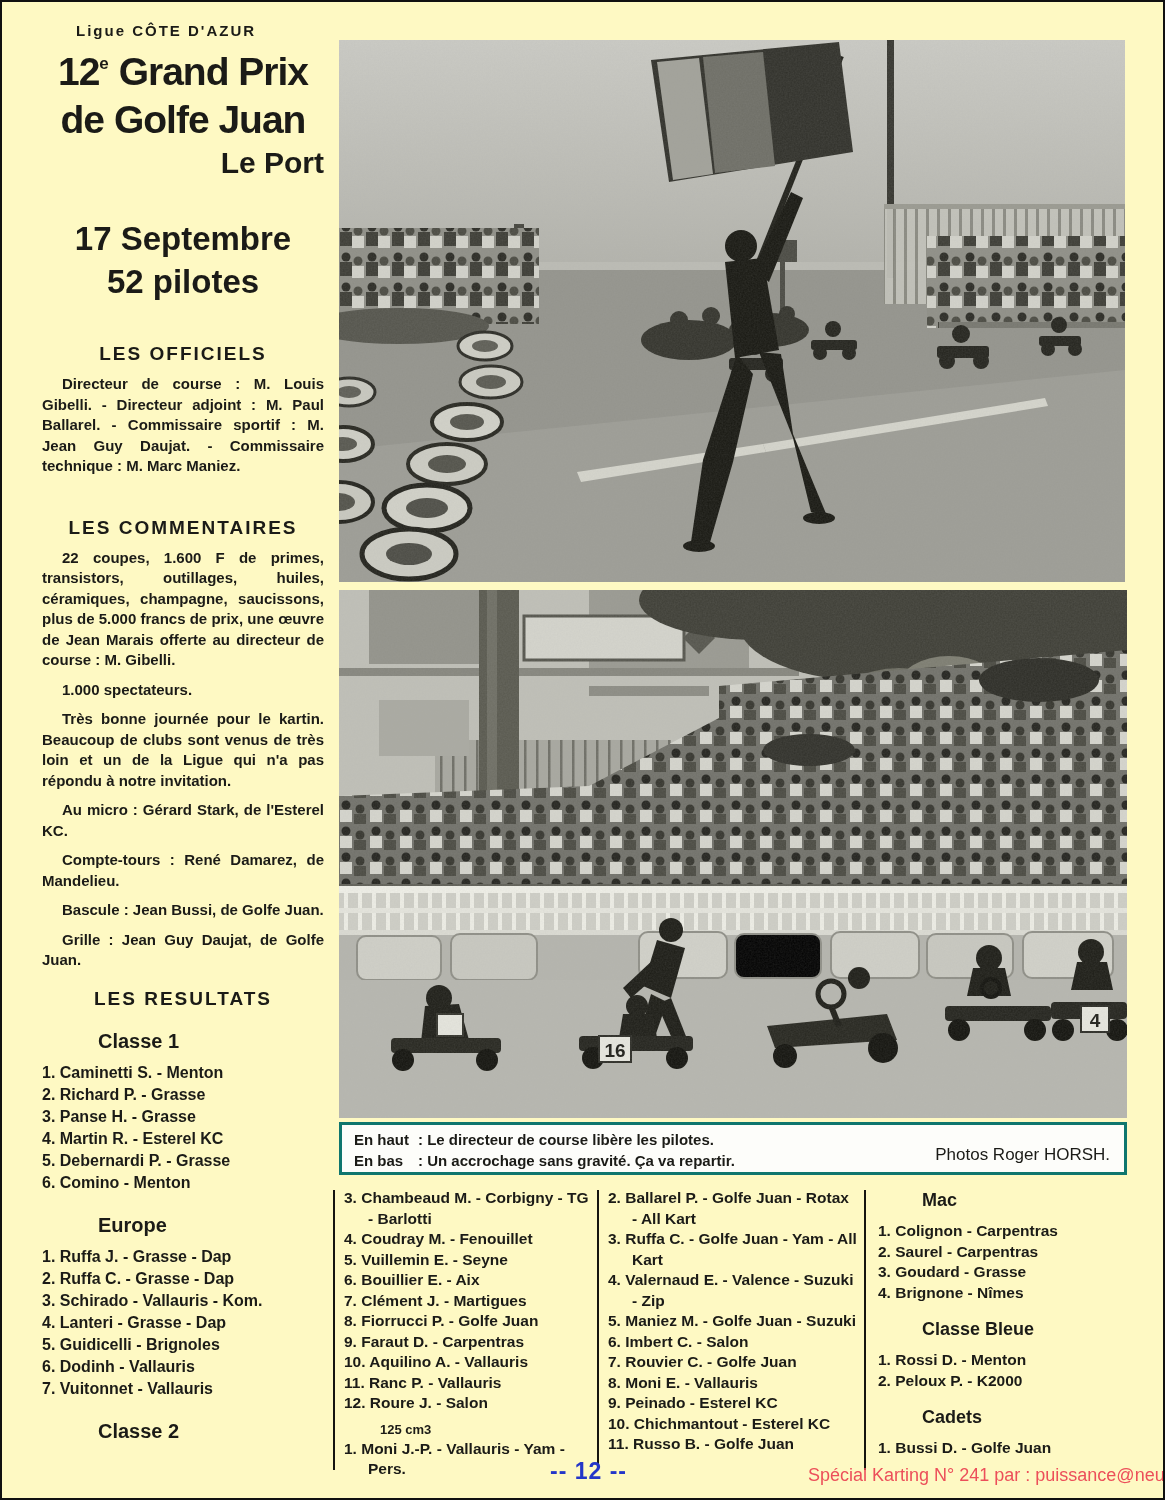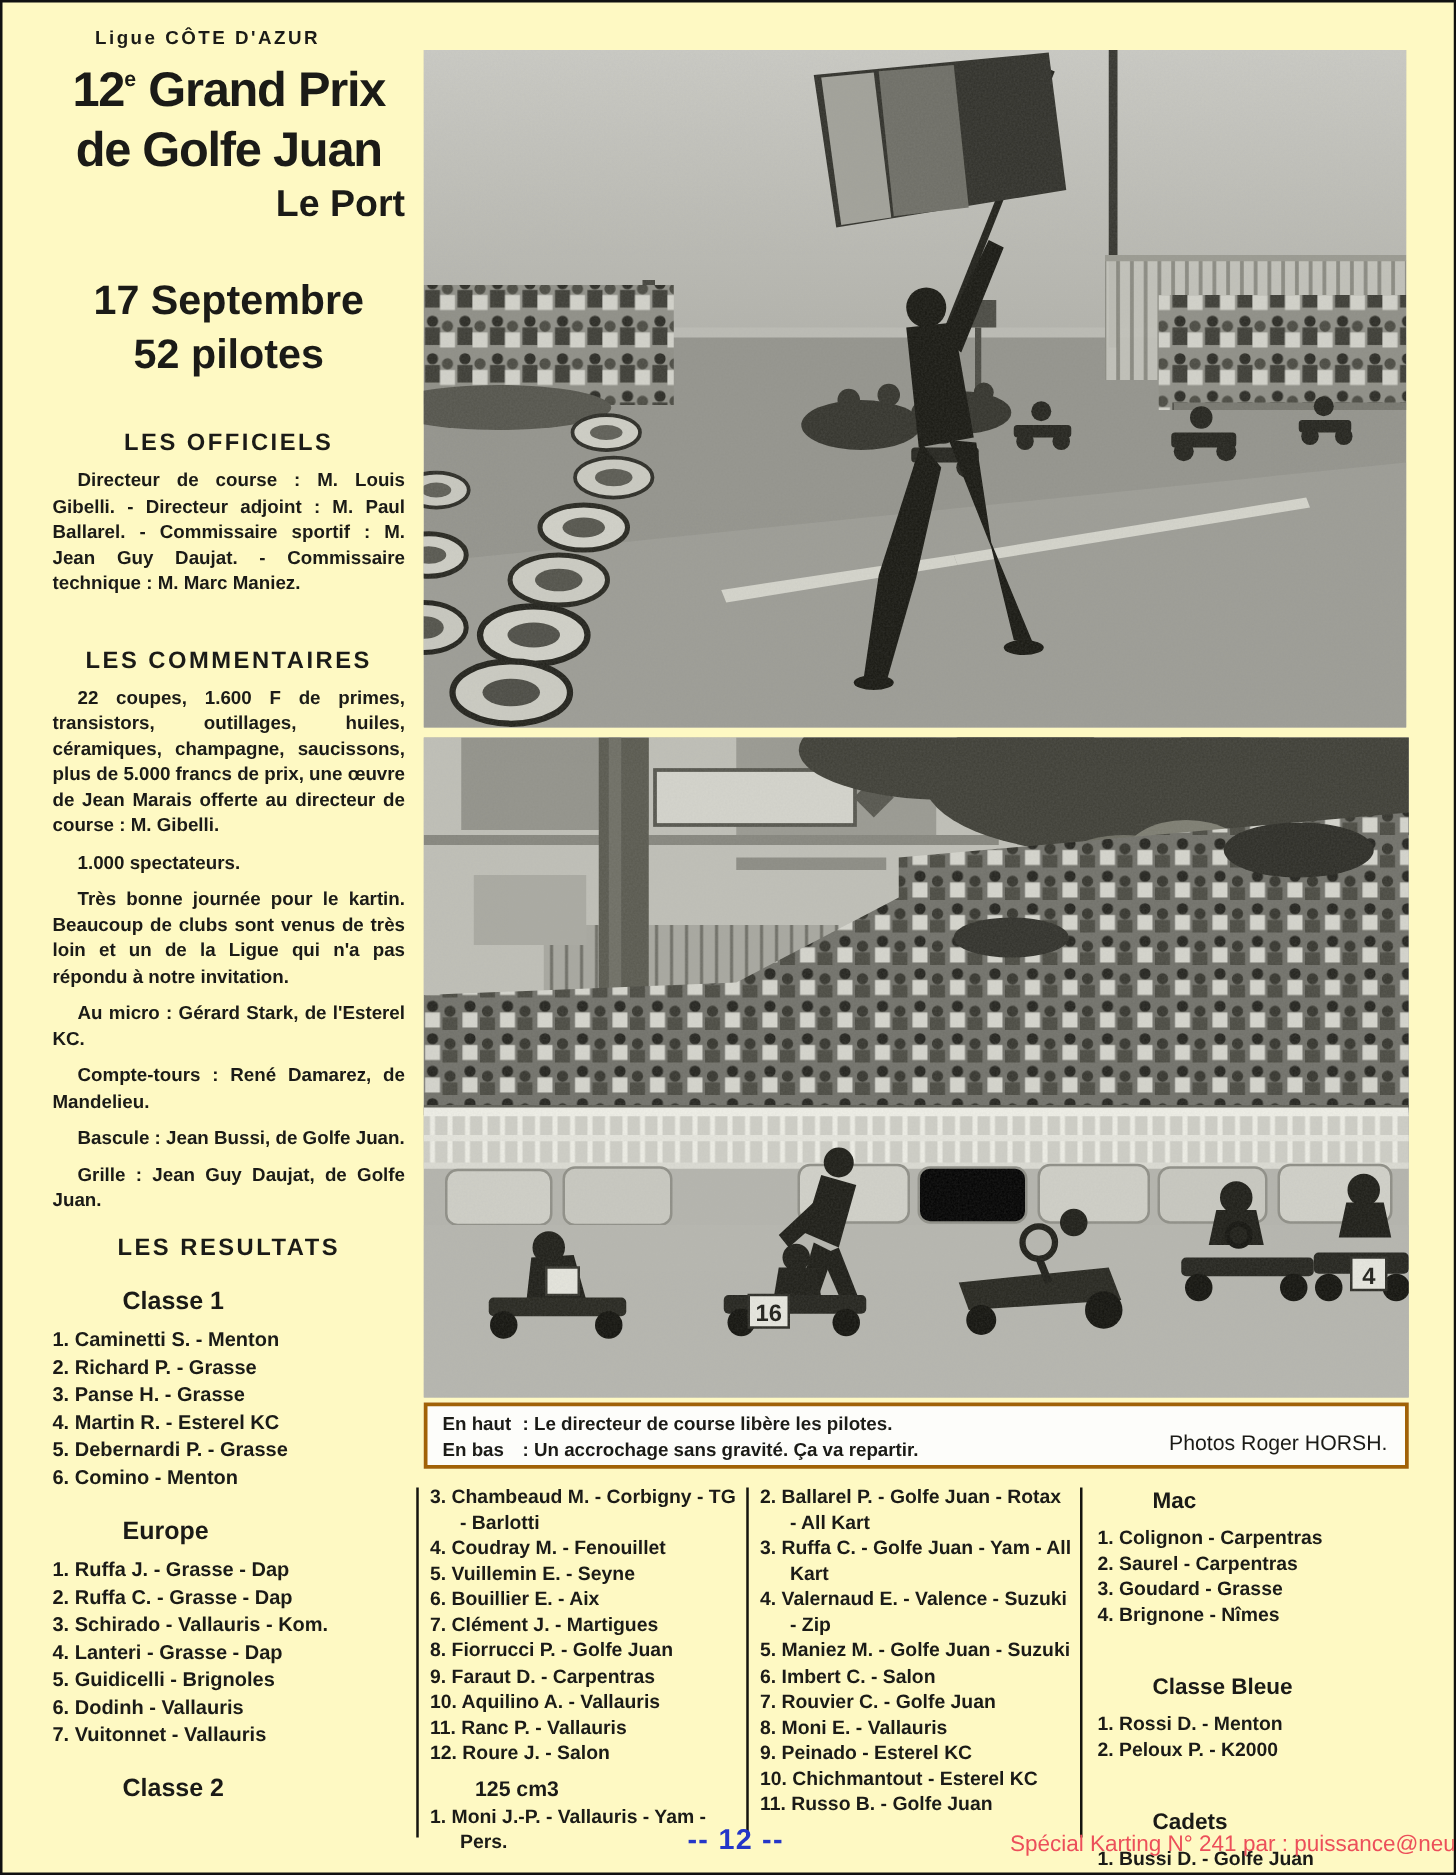--- a/index.html
+++ b/index.html
@@ -27,34 +27,34 @@
   .sub-h.lc{margin:20px 0 9px 56px;}
   .res-list{margin:0;}
   .res-item{font-size:16px;line-height:22px;font-weight:bold;padding-left:24px;text-indent:-24px;}
   
   .photo{position:absolute;background:#b9b9b2;}
   .photo svg{display:block;width:100%;height:100%;}
   .photo-top{left:337px;top:38px;width:786px;height:542px;}
   .photo-bottom{left:337px;top:588px;width:788px;height:528px;}
   
   .caption-box{position:absolute;left:337px;top:1120px;width:788px;height:53px;
-    border:3px solid #a16207;box-sizing:border-box;background:#fdfdfa;padding:4px 12px 2px 12px;}
+    border:3px solid #0f766e;box-sizing:border-box;background:#fdfdfa;padding:4px 12px 2px 12px;}
   .cap-row{font-size:15px;font-weight:bold;line-height:21px;white-space:nowrap;}
   .cap-label{display:inline-block;min-width:64px;}
   .cap-credit{position:absolute;right:14px;bottom:7px;font-size:17px;font-weight:normal;}
   
   .bcol{position:absolute;top:1186px;}
   .bcol .res-item{font-size:15.5px;line-height:20.5px;}
   .col2{left:342px;width:246px;}
   .col3{left:606px;width:250px;}
   .col4{left:876px;width:252px;}
-  .sub-h.c2{margin:8px 0 2px 36px;font-size:17px;}
+  .sub-h.c2{margin:8px 0 2px 36px;font-size:13px;}
   .sub-h.c4{margin:2px 0 10px 44px;font-size:18px;}
   .c4-group{margin-top:0;}
-  .c4-group + .c4-group{margin-top:36px;}
+  .c4-group + .c4-group{margin-top:16px;}
   .vrule{position:absolute;top:1188px;width:2px;height:280px;background:#15150f;}
   .vr1{left:331px;} .vr2{left:595px;} .vr3{left:862px;}
   
   .page-num{position:absolute;left:548px;top:1456px;font-size:23px;font-weight:bold;color:#2436c8;letter-spacing:1px;}
   .footer-credit{position:absolute;left:806px;top:1463px;font-size:18px;color:#ec4f5a;white-space:nowrap;}
 </style>
 </head>
 <body>
 
 <div class="page">

